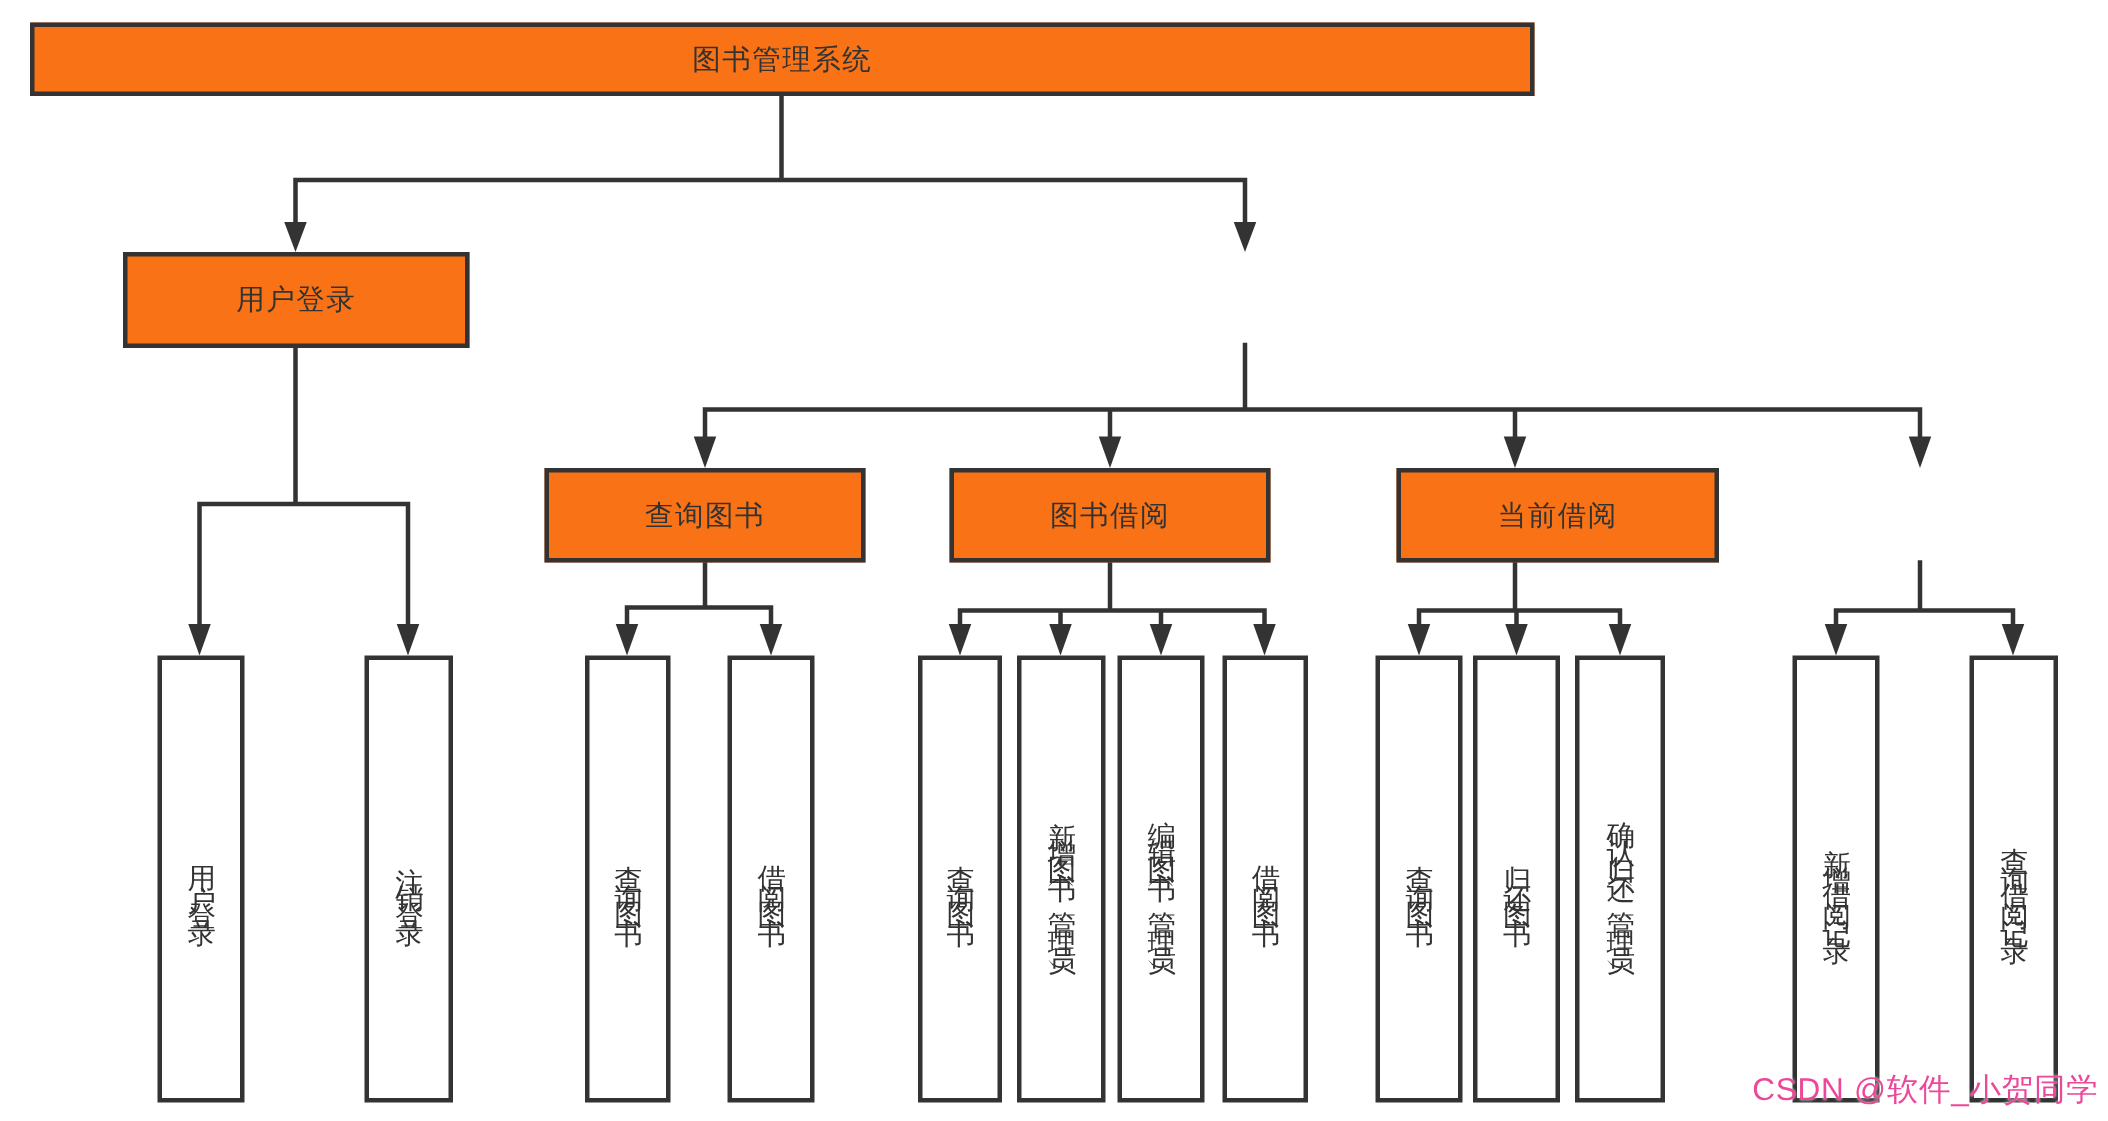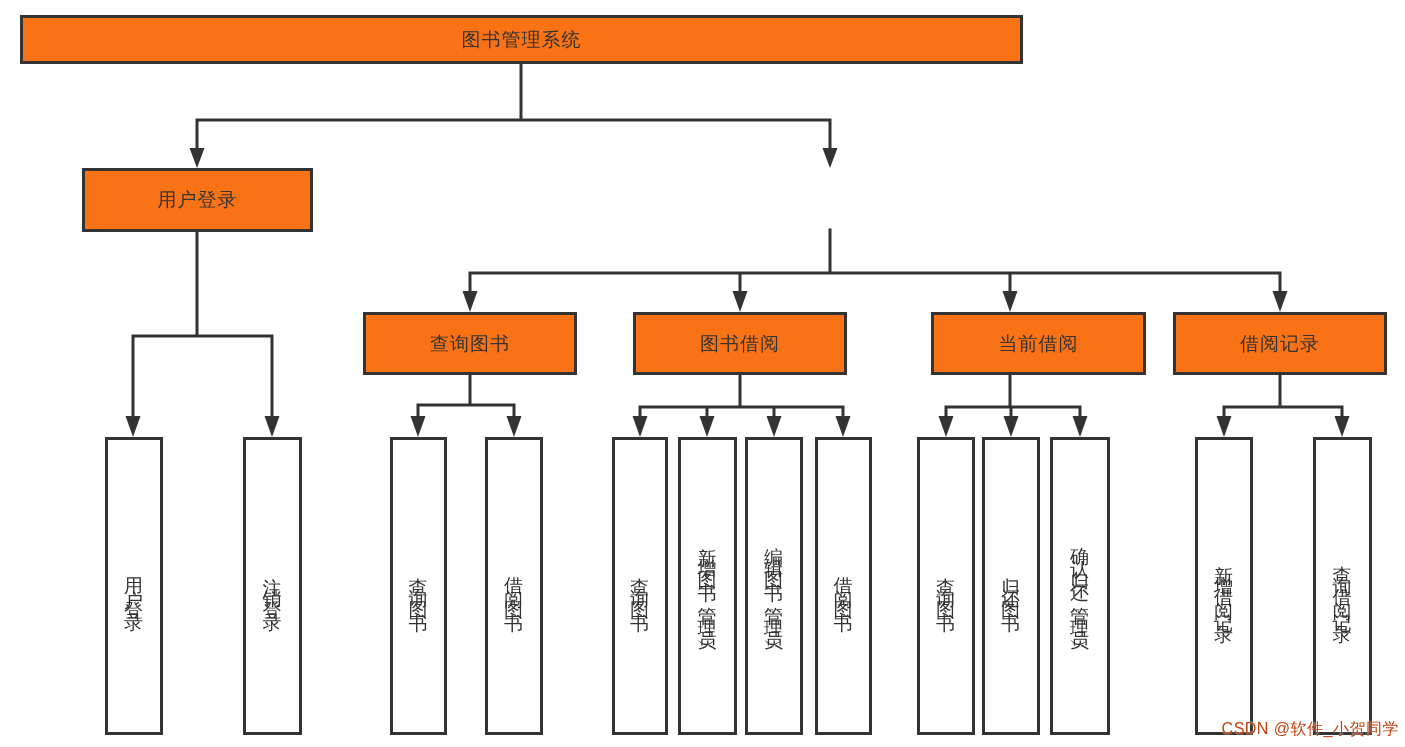--- a/index.html
+++ b/index.html
@@ -49,22 +49,22 @@
     font-size: 19px;
     line-height: 1;
     letter-spacing: 12px;
     color: #333333;
     white-space: nowrap;
   }
   #watermark {
     position: absolute;
     right: 6px;
     bottom: 7px;
-    font-size: 16px;
-    color: #c2410c;
+    font-size: 21px;
+    color: #ec4899;
     letter-spacing: 0.5px;
     z-index: 2;
     text-shadow: 0 0 2px #ffffff;
   }
 </style>
 </head>
 <body>
 
 <div id="canvas">
 
@@ -118,23 +118,20 @@
 
   <div class="hbox" style="left:363px; top:312px; width:214px; height:63px;">
     <span>查询图书</span>
   </div>
   <div class="hbox" style="left:633px; top:312px; width:214px; height:63px;text-align:center;">
     <span>图书借阅</span>
   </div>
   <div class="hbox" style="left:903px; top:312px; width:215px; height:63px;margin-left:28px;">
     <span>当前借阅</span>
   </div>
-  <div class="hbox" style="left:1173px; top:312px; width:214px; height:63px;">
-    <span>借阅记录</span>
-  </div>
 
   <div class="vbox" style="left:105px; top:437px; width:58px; height:298px;">
     <span>用户登录</span>
   </div>
   <div class="vbox" style="left:243px; top:437px; width:59px; height:298px;">
     <span>注销登录</span>
   </div>
 
   <div class="vbox" style="left:390px; top:437px; width:57px; height:298px;">
     <span>查询图书</span>

